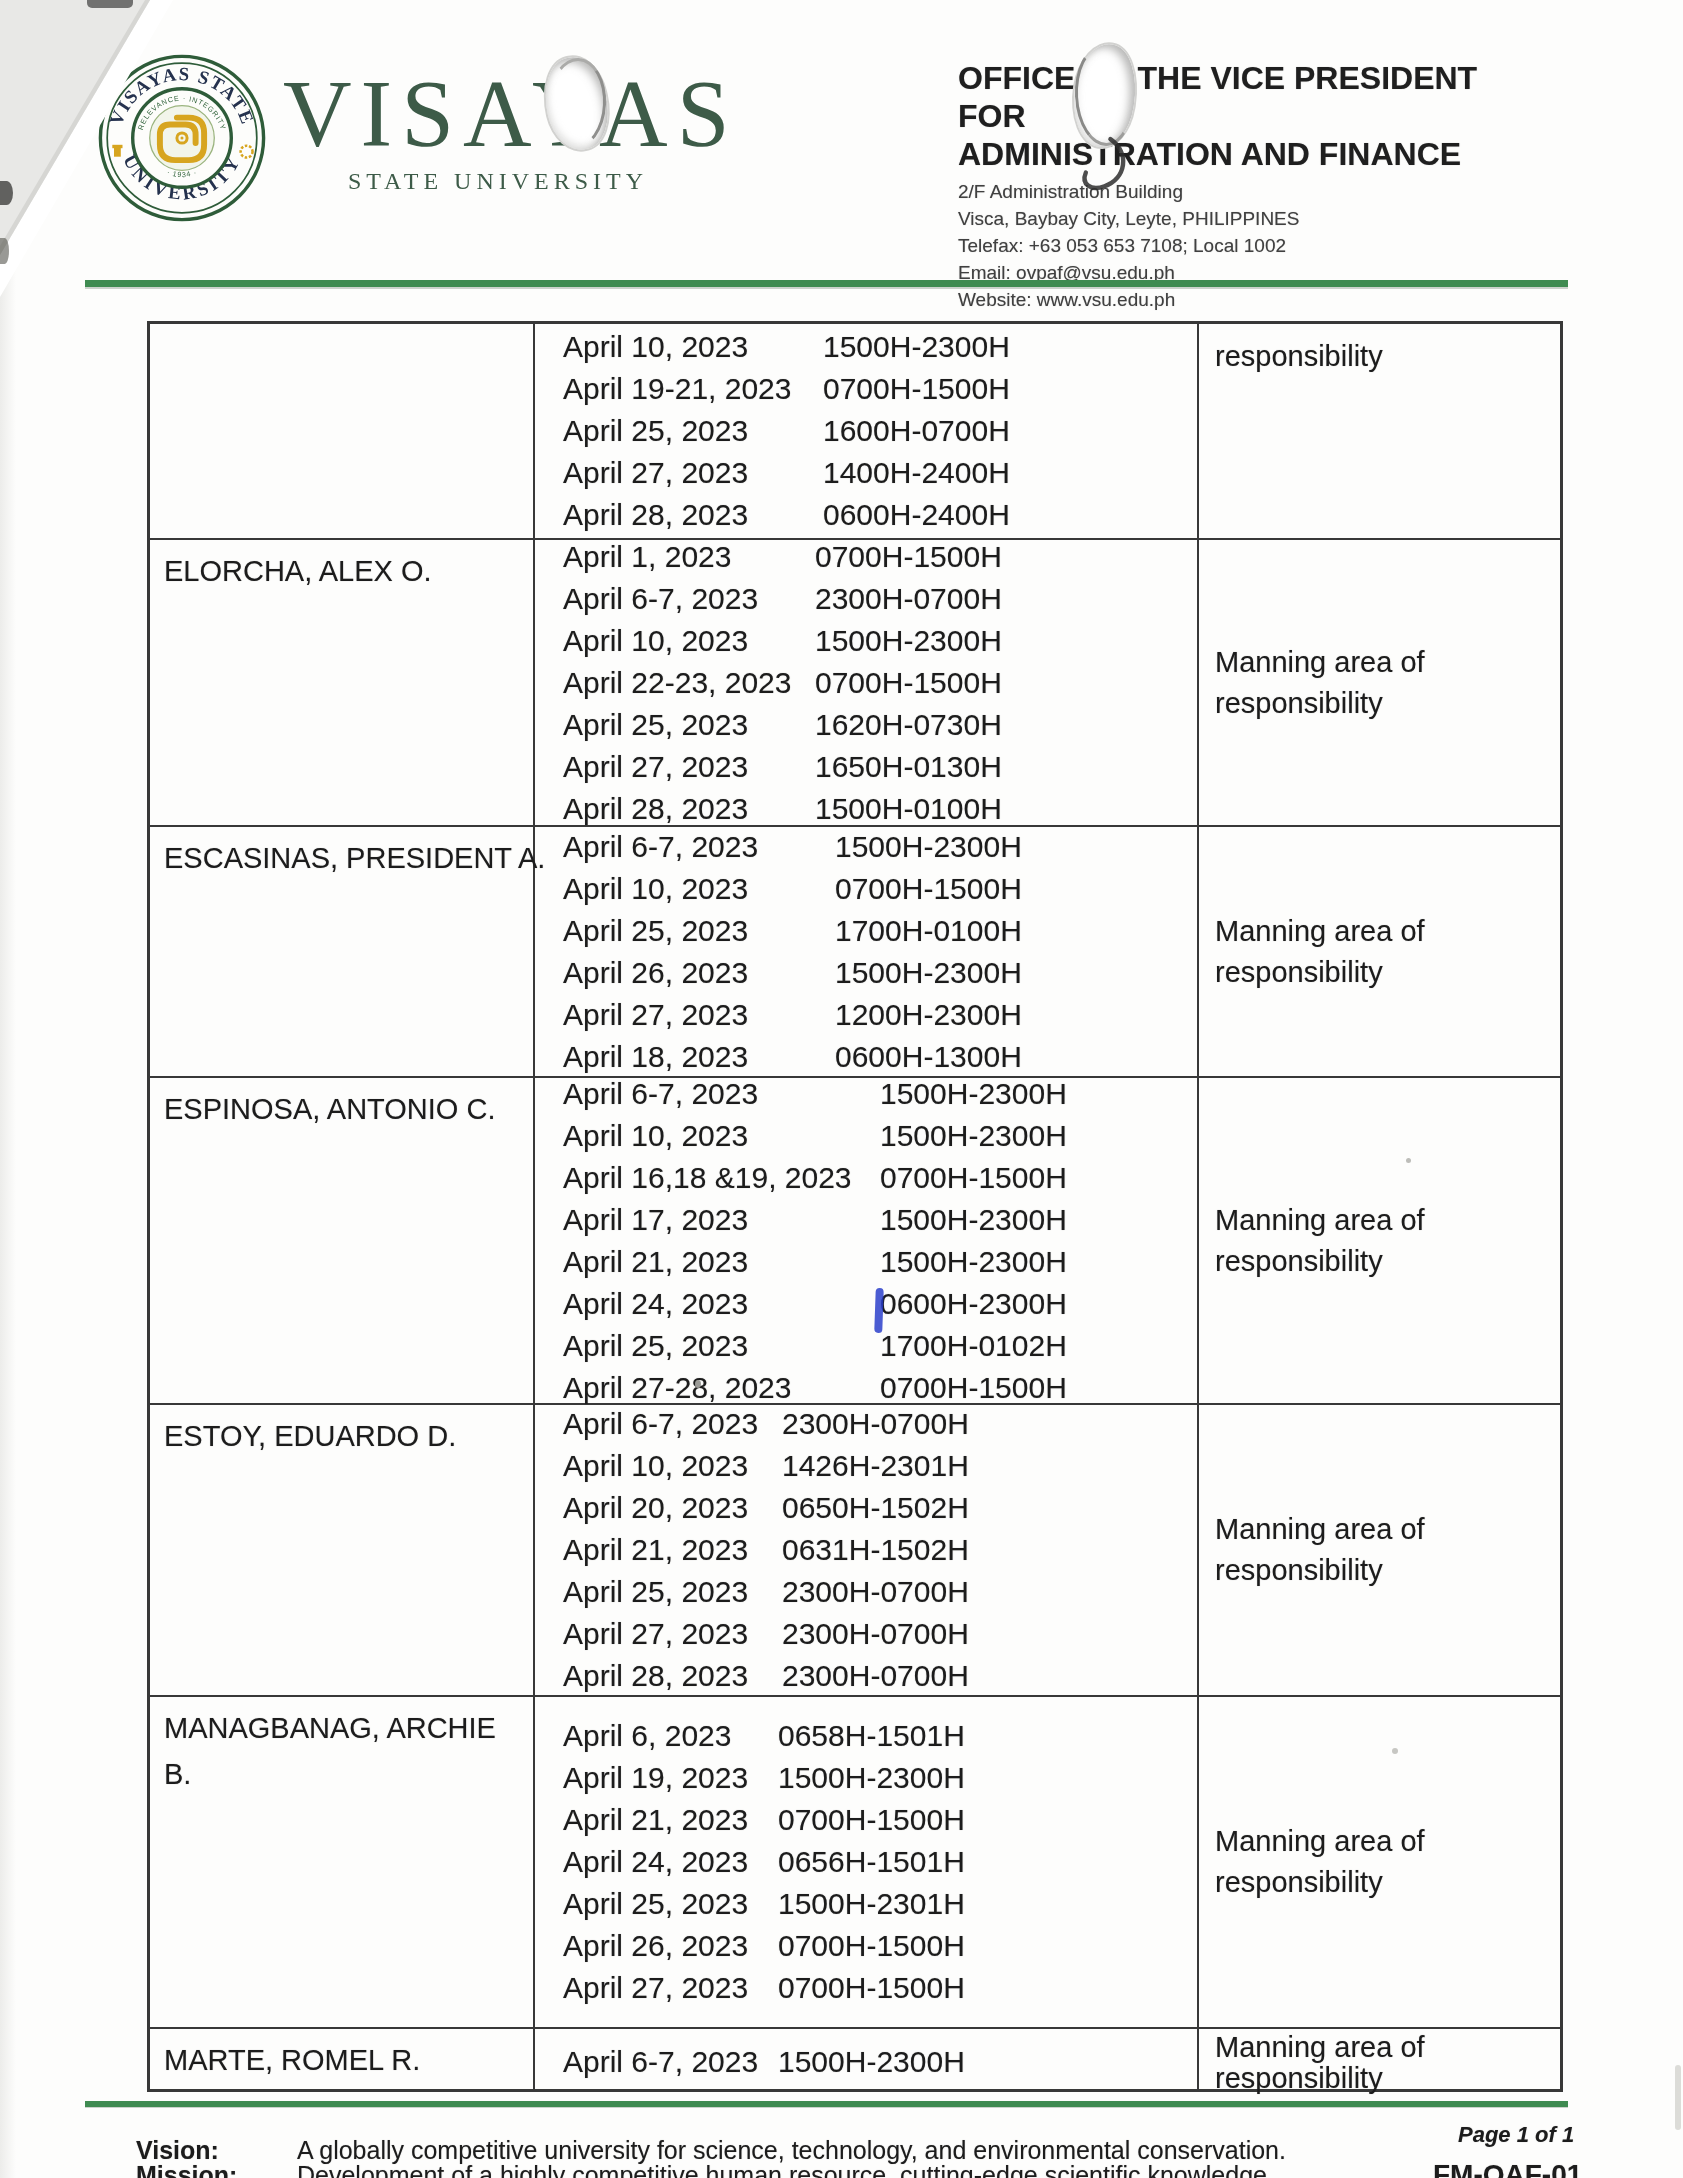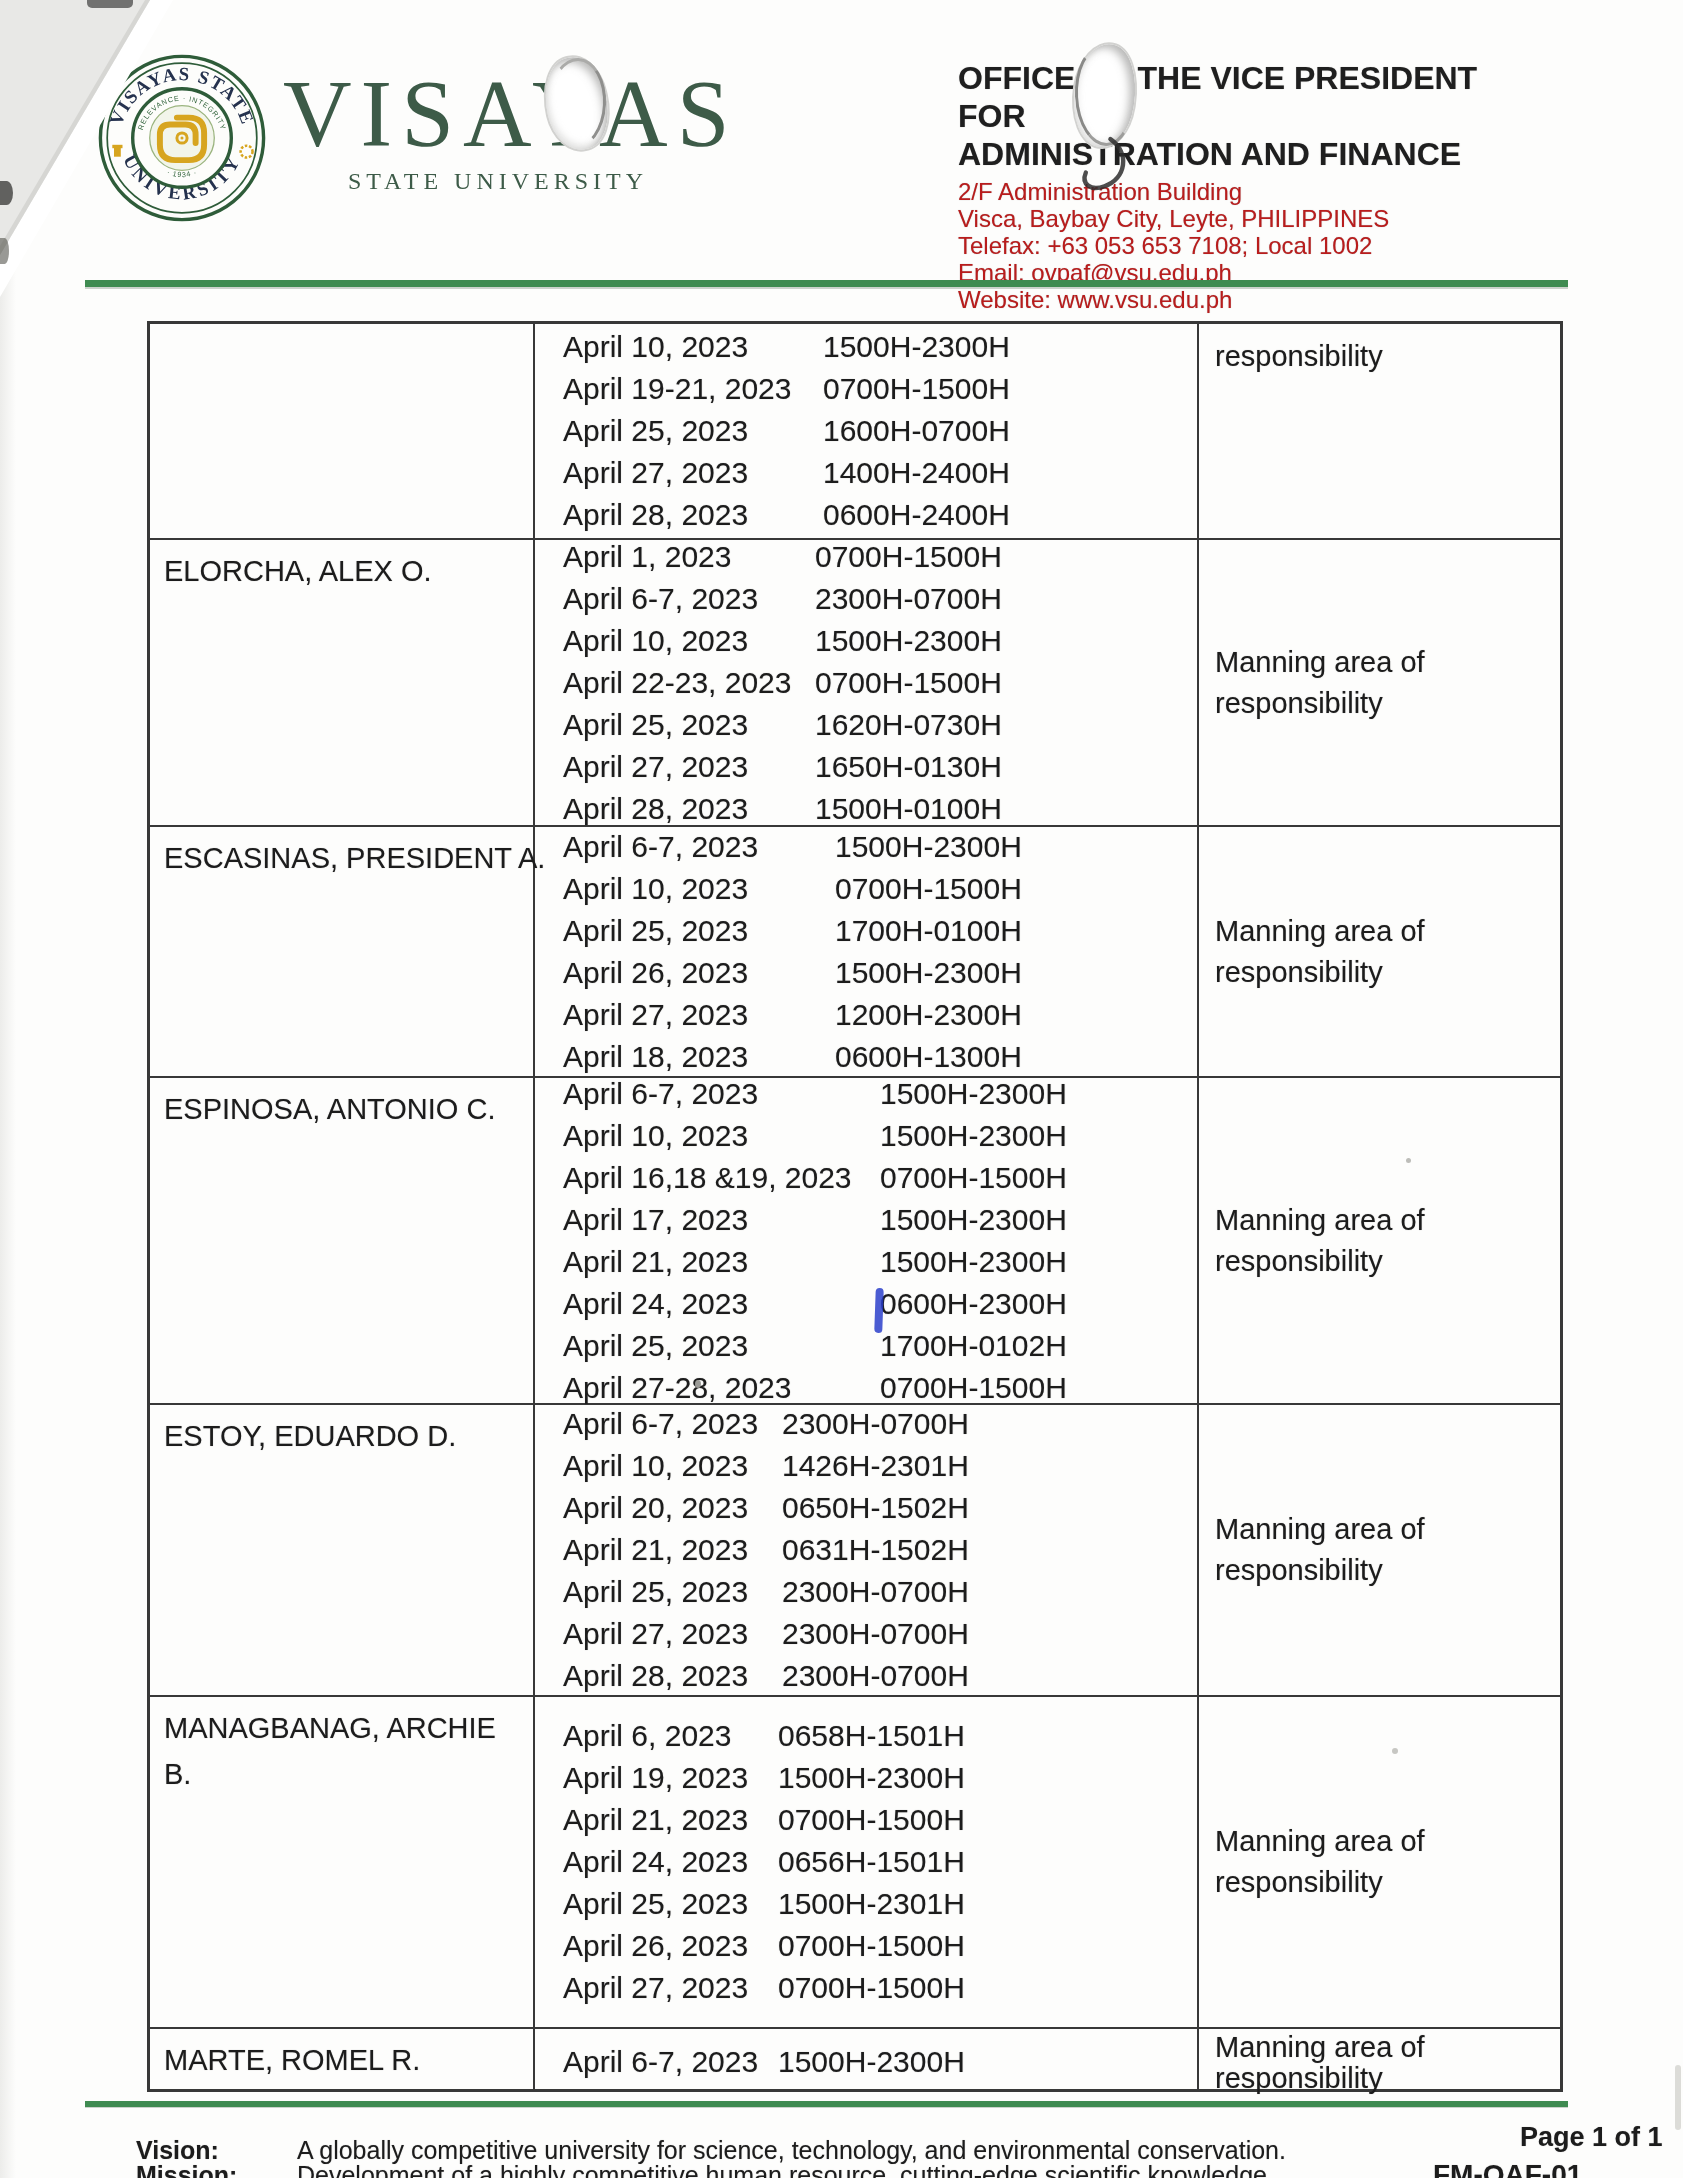--- a/index.html
+++ b/index.html
@@ -44,21 +44,21 @@
 
   
   .seal{position:absolute;left:97px;top:53px;}
   .wordmark-name{position:absolute;left:283px;top:63px;font-family:"Liberation Serif",serif;
         font-size:95px;line-height:103px;letter-spacing:9px;color:#3d5b48;}
   .wordmark-sub{position:absolute;left:348px;top:168px;font-family:"Liberation Serif",serif;
         font-size:24px;letter-spacing:5px;color:#3d5b48;}
   .office{position:absolute;left:958px;top:59px;width:594px;text-shadow:0 0 1px rgba(50,50,50,.35);}
   .office-title{font-size:32px;font-weight:bold;line-height:38px;color:#1f1f1f;}
   .office-details{margin-top:5px;}
-  .office-detail{font-size:24px;line-height:27px;color:#b91c1c;}
+  .office-detail{font-size:19px;line-height:27px;color:#404040;}
 
   .rule{position:absolute;left:85px;width:1483px;background:#3f8b51;}
   .rule-top{top:280px;height:7px;box-shadow:0 2px 0 rgba(130,145,133,.4);}
   .rule-bottom{top:2101px;height:6px;box-shadow:0 1px 0 rgba(130,145,133,.4);}
 
   
   .doc-table{position:absolute;left:147px;top:321px;width:1416px;border:3px solid #383838;
         box-sizing:border-box;text-shadow:0 0 1px rgba(50,50,50,.4);}
   .t-row{display:flex;box-sizing:border-box;border-top:2px solid #383838;}
   .t-row.r0{border-top:none;}
@@ -73,21 +73,21 @@
   .r4 .sd{width:219px}.r5 .sd{width:215px}.r6 .sd{width:215px}
   .c-rem{flex:1;display:flex;align-items:center;padding-left:16px;box-sizing:border-box;}
   .rem-line{font-size:29px;line-height:41px;white-space:nowrap;}
   .r0 .c-rem{align-items:flex-start;padding-top:12px;}
   .r6 .c-rem{align-items:flex-start;padding-top:3px;}
   .r6 .rem-line{line-height:31px;}
   .r6 .c-sched{justify-content:flex-end;padding-bottom:6px;}
 
   
   .footer-area{text-shadow:0 0 1px rgba(50,50,50,.35);}
-  .page-num{position:absolute;left:1520px;top:2122px;font-size:27px;font-weight:bold;}
+  .page-num{position:absolute;left:1458px;top:2122px;font-size:22px;font-style:italic;font-weight:bold;}
   .f-line{position:absolute;left:136px;display:flex;font-size:25px;}
   .f-vision{top:2136px;}
   .f-mission{top:2161px;}
   .f-label{width:161px;font-weight:bold;}
   .f-text{white-space:nowrap;}
   .form-code{position:absolute;left:1433px;top:2159px;font-size:28px;font-weight:bold;}
 </style>
 </head>
 <body>
 

